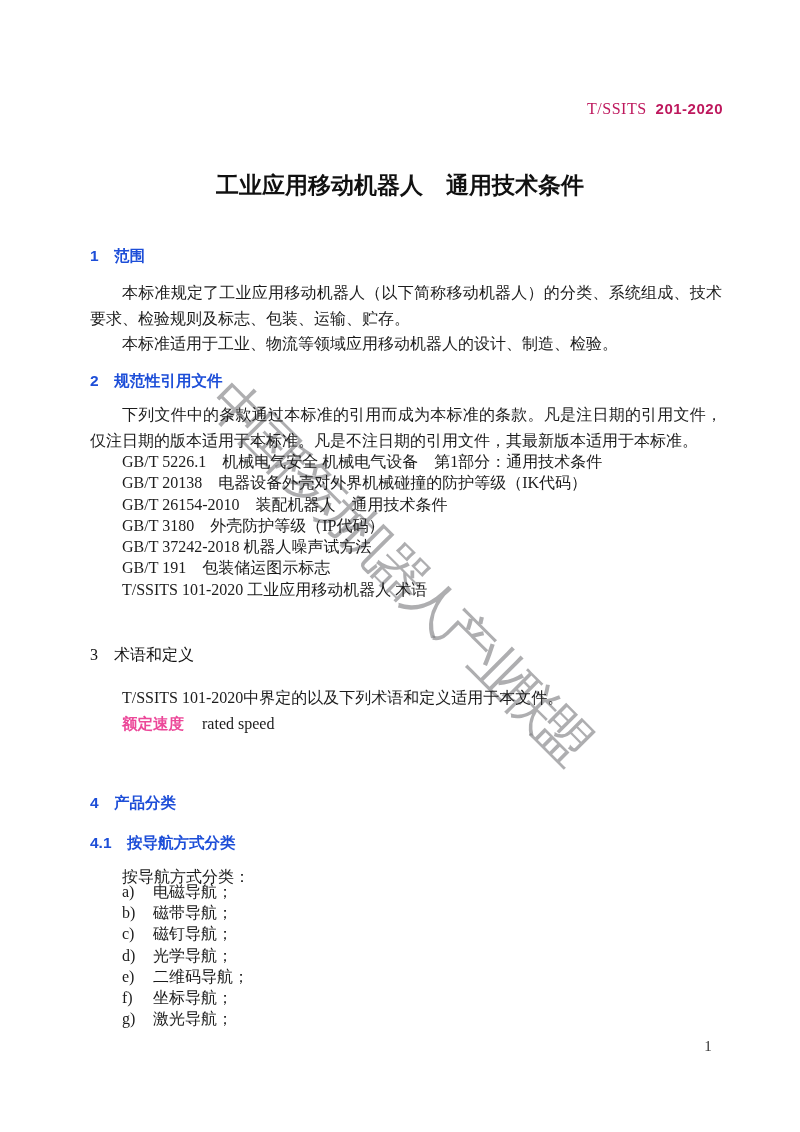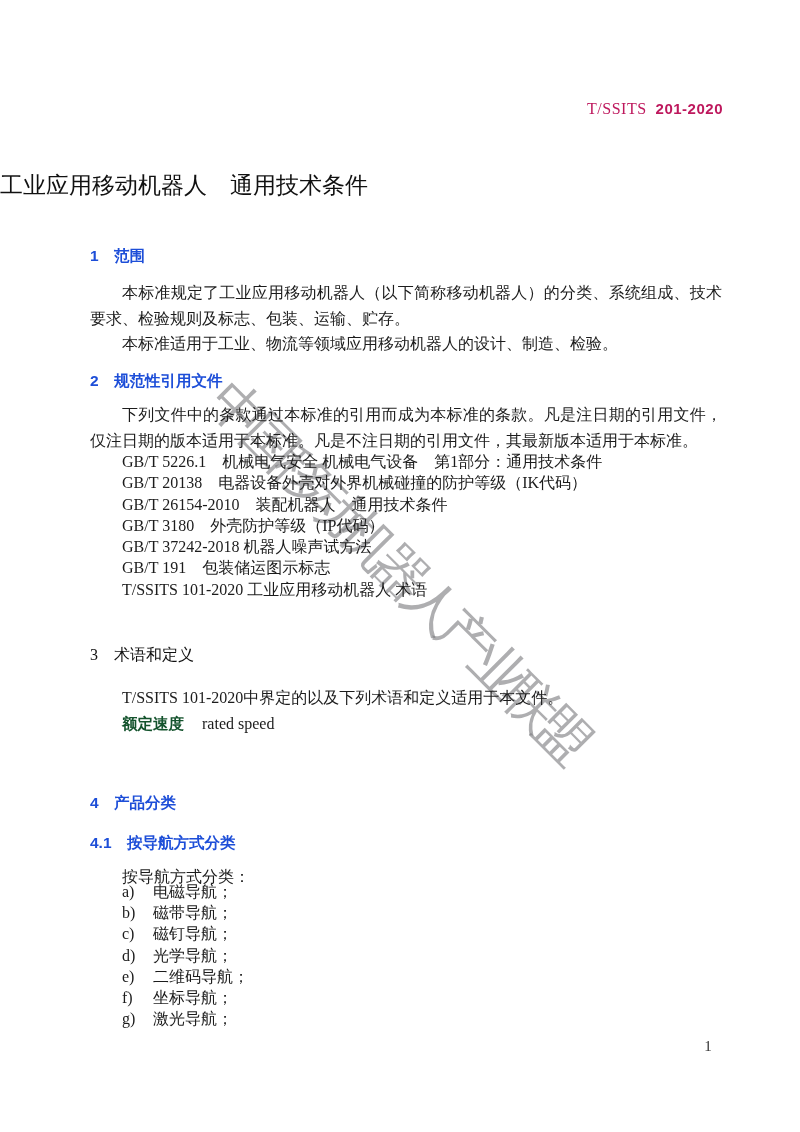--- a/index.html
+++ b/index.html
@@ -46,23 +46,23 @@
   .doc-header .num {
     font-family: "Liberation Sans", "DejaVu Sans", sans-serif;
     font-weight: 600;
     font-size: 15px;
   }
   .doc-title {
     position: absolute;
     top: 170px;
     left: 0;
     width: 100%;
-    text-align: left;
-    font-family: "Liberation Sans", "DejaVu Sans", sans-serif;
-    font-weight: normal;
+    text-align: center;
+    font-family: "Liberation Sans", "DejaVu Sans", sans-serif;
+    font-weight: bold;
     font-size: 23px;
     margin: 0;
     color: #111;
   }
   .h-sans {
     position: absolute;
     left: 90px;
     font-family: "Liberation Sans", "DejaVu Sans", sans-serif;
     font-weight: bold;
     font-size: 15.5px;
@@ -104,21 +104,21 @@
   .term-line {
     position: absolute;
     left: 122px;
     top: 714px;
     font-size: 16px;
   }
   .term-cn {
     font-family: "Liberation Sans", "DejaVu Sans", sans-serif;
     font-weight: bold;
     font-size: 15.5px;
-    color: #14532d;
+    color: #ec4899;
   }
   .term-en {
     font-family: "Liberation Serif", "DejaVu Serif", serif;
     font-size: 16px;
     margin-left: 18px;
   }
   .nav-list {
     position: absolute;
     left: 122px;
     top: 881px;

